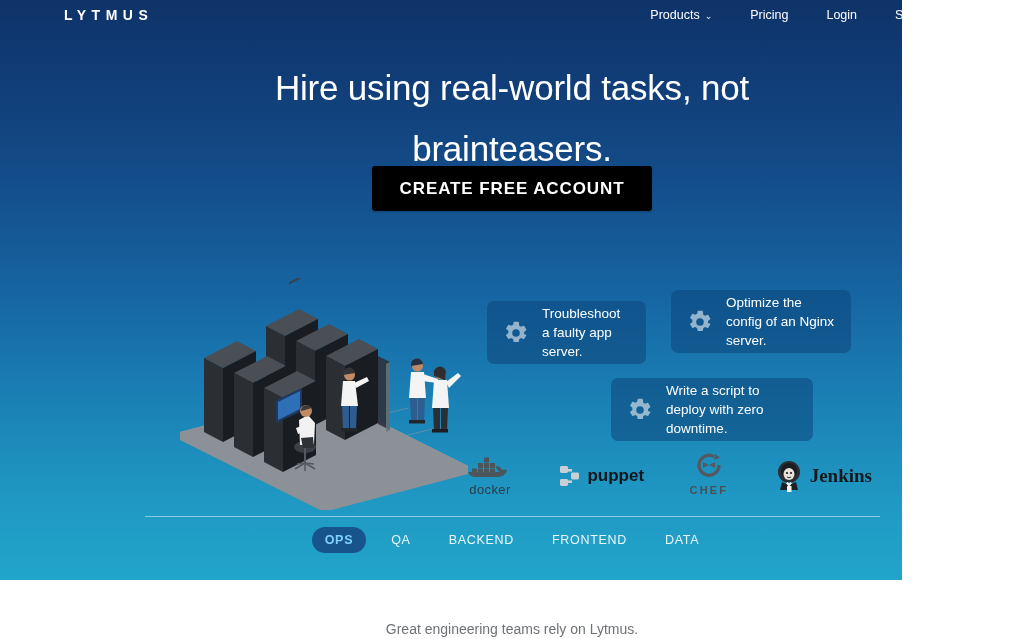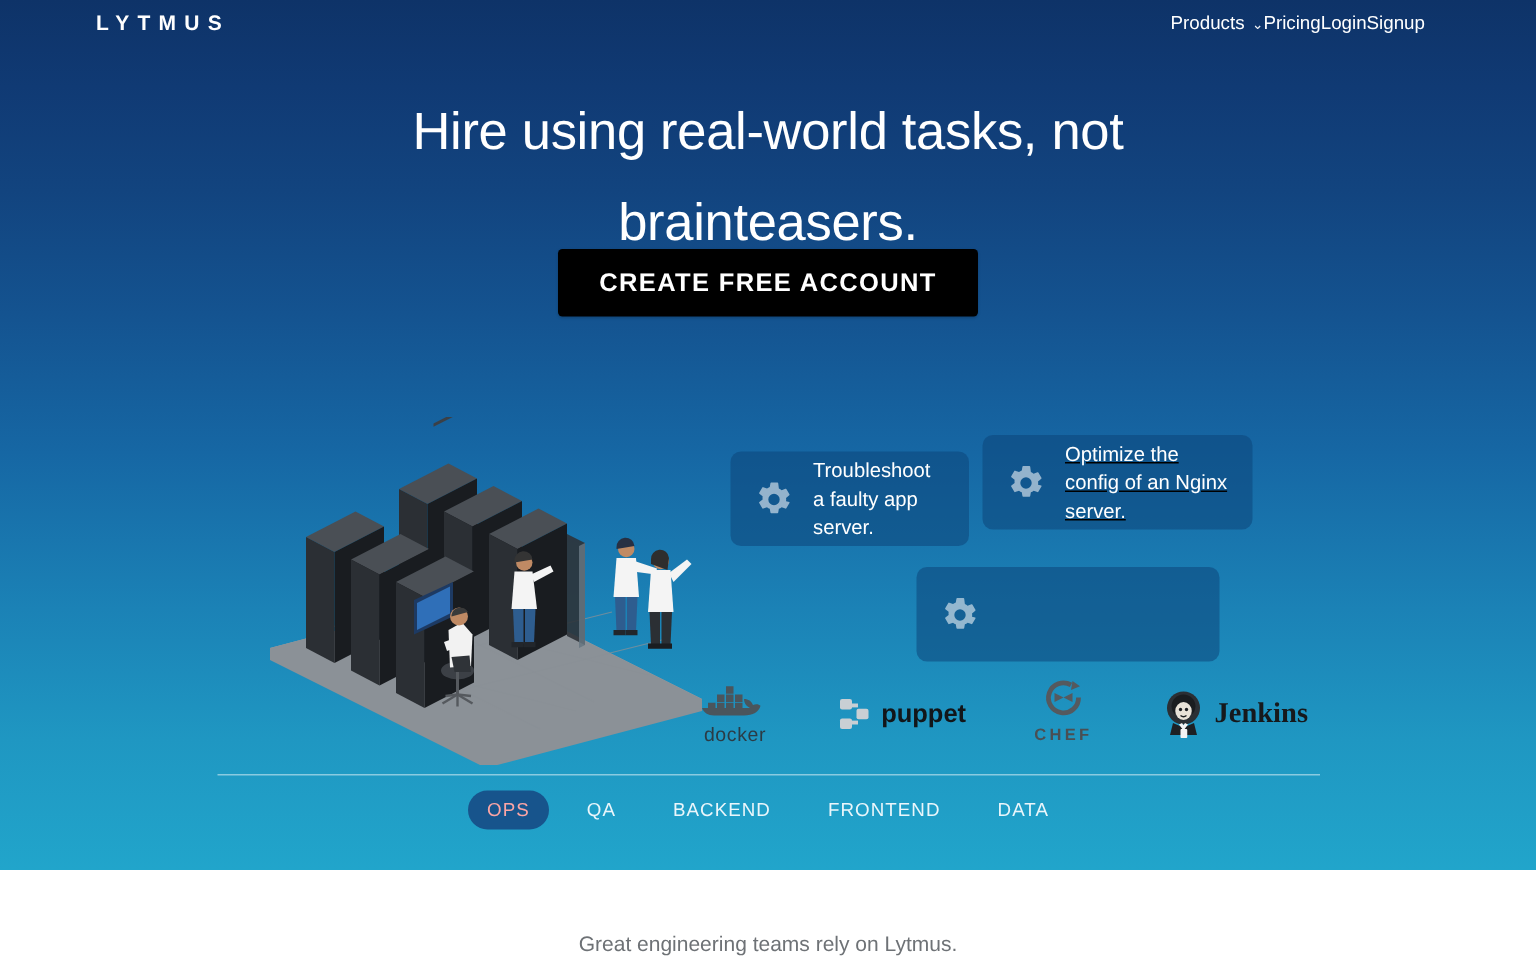--- a/index.html
+++ b/index.html
@@ -7,21 +7,21 @@
   html, body {
     width: 1024px;
     height: 639px;
     overflow: hidden;
     background: #ffffff;
     font-family: "Liberation Sans", sans-serif;
   }
 
   #page {
     position: relative;
-    width: 1024px;
+    width: 902px;
     height: 639px;
     overflow: hidden;
   }
 
   
   .hero {
     position: absolute;
     left: 0; top: 0;
     width: 1024px;
     height: 580px;
@@ -53,24 +53,25 @@
     color: #ffffff;
     font-size: 14px;
     font-weight: bold;
     letter-spacing: 5.5px;
     line-height: 16px;
     user-select: none;
   }
 
   .nav-links {
     position: absolute;
-    right: 74px;
+    right: 90px;
     top: 6px;
     display: flex;
     align-items: flex-start;
+    gap: 38px;
   }
 
   .nav-link {
     color: #ffffff;
     font-size: 12.5px;
     line-height: 18px;
     text-decoration: none;
     white-space: nowrap;
     display: flex;
     align-items: center;
@@ -155,21 +156,21 @@
     gap: 13px;
   }
 
   .card-text {
     color: #ffffff;
     font-size: 13.5px;
     line-height: 19px;
   }
 
   .card-1 { left: 487px; top: 301px; width: 159px; height: 63px; }
-  .card-2 { left: 655px; top: 290px; width: 180px; height: 63px; text-decoration: underline; }
+  .card-2 { left: 671px; top: 290px; width: 180px; height: 63px; }
   .card-3 { left: 611px; top: 378px; width: 202px; height: 63px; }
 
   .gear {
     flex: 0 0 auto;
     width: 26px;
     height: 26px;
     opacity: .55;
   }
 
   
@@ -254,22 +255,22 @@
     font-size: 12.5px;
     letter-spacing: .7px;
     padding: 6px 13px;
     border-radius: 13px;
     cursor: pointer;
     white-space: nowrap;
   }
 
   .tab.active {
     background: #17548c;
-    color: #fca5a5;
-    font-weight: normal;
+    color: #7dd3fc;
+    font-weight: bold;
   }
 
   
   .footer {
     position: absolute;
     left: 0;
     top: 580px;
     width: 1024px;
     height: 59px;
     background: #ffffff;
@@ -454,20 +455,21 @@
     <svg class="gear" viewBox="0 0 24 24" fill="#ffffff">
       <path d="M19.4 13a7.6 7.6 0 0 0 .1-1 7.6 7.6 0 0 0-.1-1l2-1.6a.5.5 0 0 0 .1-.6l-1.9-3.2a.5.5 0 0 0-.6-.2l-2.3.9a7 7 0 0 0-1.7-1L14.6 2a.5.5 0 0 0-.5-.4h-3.8a.5.5 0 0 0-.5.4l-.4 2.3a7 7 0 0 0-1.7 1l-2.3-.9a.5.5 0 0 0-.6.2L2.9 7.8a.5.5 0 0 0 .1.6L5 10a8 8 0 0 0 0 2l-2 1.6a.5.5 0 0 0-.1.6l1.9 3.2a.5.5 0 0 0 .6.2l2.3-.9a7 7 0 0 0 1.7 1l.4 2.3a.5.5 0 0 0 .5.4h3.8a.5.5 0 0 0 .5-.4l.4-2.3a7 7 0 0 0 1.7-1l2.3.9a.5.5 0 0 0 .6-.2l1.9-3.2a.5.5 0 0 0-.1-.6zM12 15.5A3.5 3.5 0 1 1 15.5 12 3.5 3.5 0 0 1 12 15.5z"></path>
     </svg>
     <span class="card-text">Optimize the config of an Nginx server.</span>
   </div>
 
   <div class="card card-3">
     <svg class="gear" viewBox="0 0 24 24" fill="#ffffff">
       <path d="M19.4 13a7.6 7.6 0 0 0 .1-1 7.6 7.6 0 0 0-.1-1l2-1.6a.5.5 0 0 0 .1-.6l-1.9-3.2a.5.5 0 0 0-.6-.2l-2.3.9a7 7 0 0 0-1.7-1L14.6 2a.5.5 0 0 0-.5-.4h-3.8a.5.5 0 0 0-.5.4l-.4 2.3a7 7 0 0 0-1.7 1l-2.3-.9a.5.5 0 0 0-.6.2L2.9 7.8a.5.5 0 0 0 .1.6L5 10a8 8 0 0 0 0 2l-2 1.6a.5.5 0 0 0-.1.6l1.9 3.2a.5.5 0 0 0 .6.2l2.3-.9a7 7 0 0 0 1.7 1l.4 2.3a.5.5 0 0 0 .5.4h3.8a.5.5 0 0 0 .5-.4l.4-2.3a7 7 0 0 0 1.7-1l2.3.9a.5.5 0 0 0 .6-.2l1.9-3.2a.5.5 0 0 0-.1-.6zM12 15.5A3.5 3.5 0 1 1 15.5 12 3.5 3.5 0 0 1 12 15.5z"></path>
     </svg>
+    <span class="card-text">Write a script to deploy with zero downtime.</span>
   </div>
 
   <div class="logos">
 
     <div class="logo-item">
       <svg width="48" height="28" viewBox="0 0 48 28">
         <g fill="#4a555c">
           <rect x="12" y="10" width="5" height="5"></rect>
           <rect x="18" y="10" width="5" height="5"></rect>
           <rect x="24" y="10" width="5" height="5"></rect>

